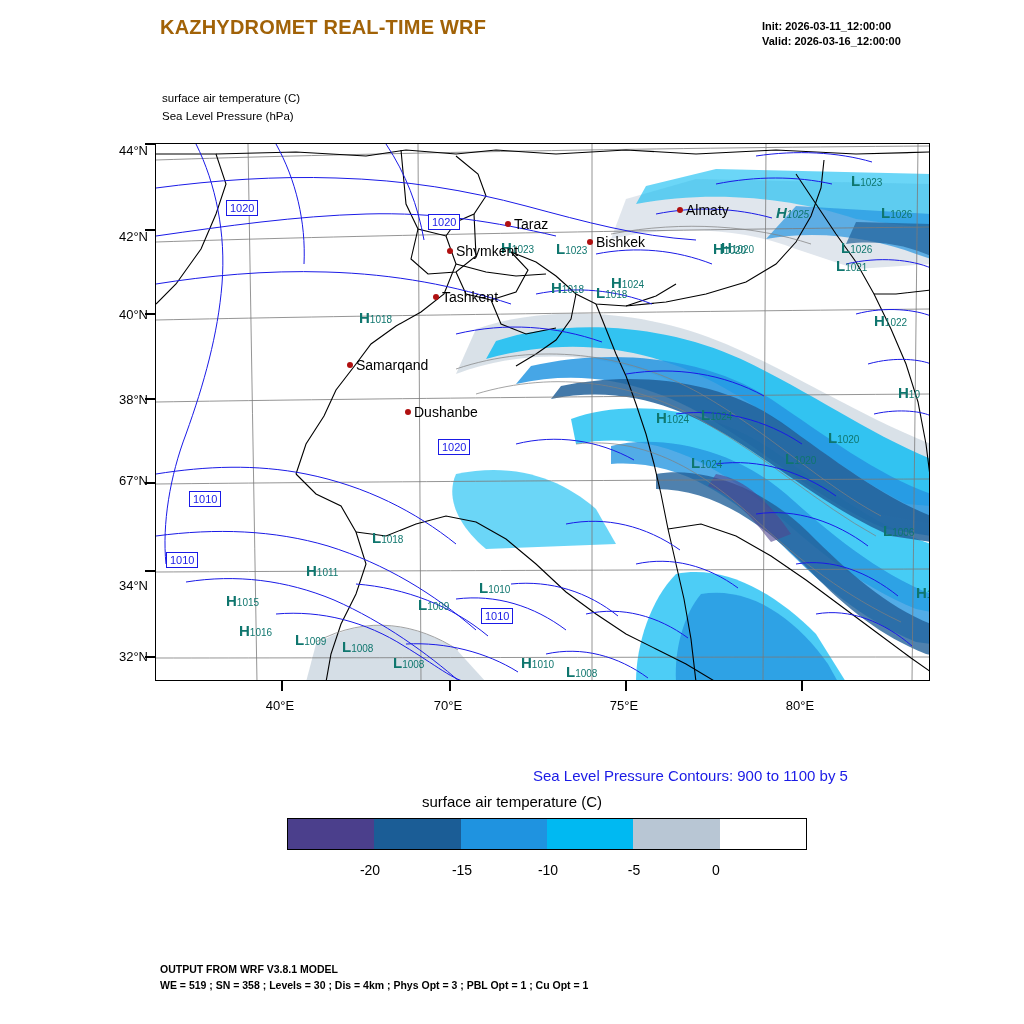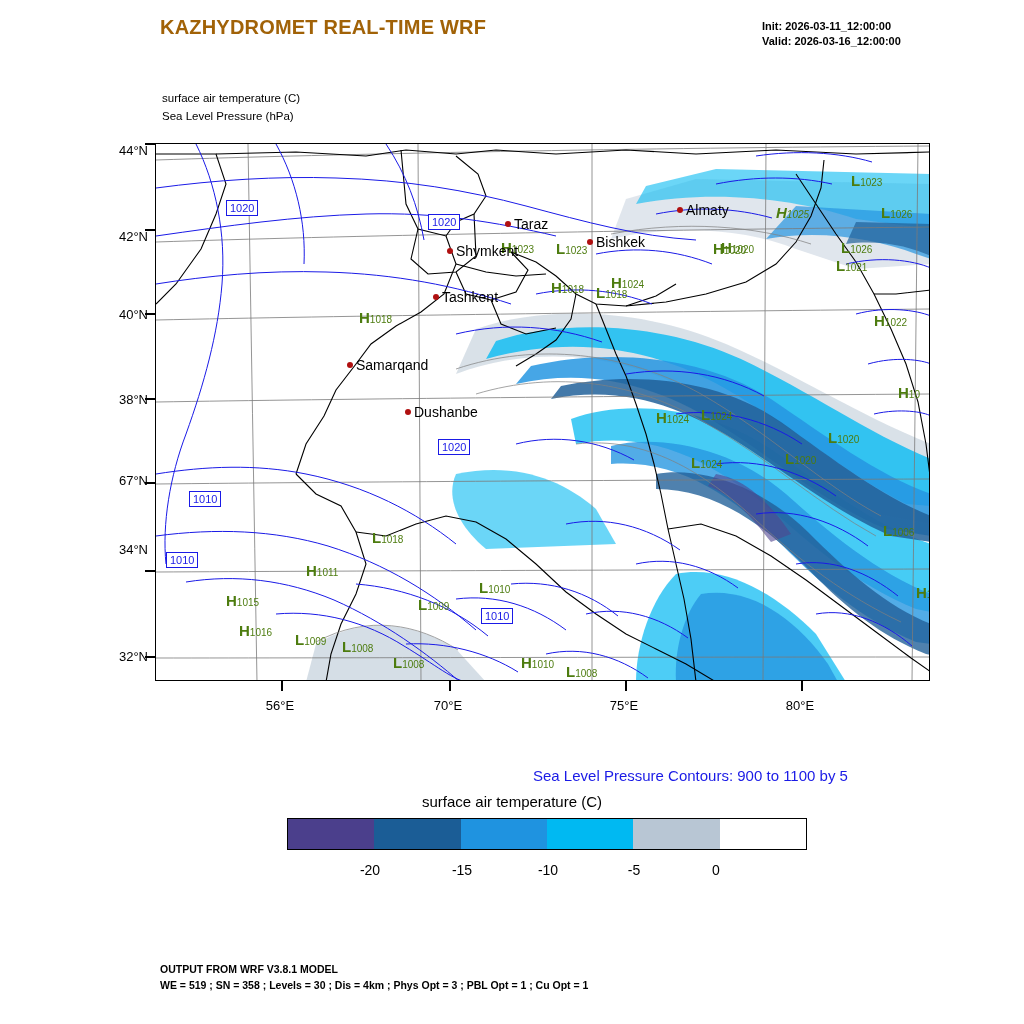--- a/index.html
+++ b/index.html
@@ -32,21 +32,21 @@
 
   .tick{position:absolute;background:#000;}
 
   
   .plabel{
     position:absolute;color:#1a1ae6;font-size:11px;
     border:1px solid #1a1ae6;background:#ffffff;padding:1px 3px;
     white-space:nowrap;font-family:"Liberation Sans",sans-serif;
   }
   .hl{
-    position:absolute;color:#4d7c0f;white-space:nowrap;
+    position:absolute;color:#0f766e;white-space:nowrap;
     font-family:"Liberation Sans",sans-serif;
   }
   .hl b{font-size:15px;font-weight:bold;}
   .hl span{font-size:10px;}
 
   .city{position:absolute;white-space:nowrap;font-size:14px;color:#000;}
   .city i{
     display:inline-block;width:6px;height:6px;border-radius:50%;
     background:#b01010;margin-right:3px;vertical-align:middle;
   }
@@ -72,24 +72,24 @@
 <div class="abs" id="valid-line">Valid: 2026-03-16_12:00:00</div>
 
 <div class="abs" id="field-label-1">surface air temperature   (C)</div>
 <div class="abs" id="field-label-2">Sea Level Pressure   (hPa)</div>
 
 <div class="abs lat-label" style="left:78px;top:143px;">44°N</div>
 <div class="abs lat-label" style="left:78px;top:229px;">42°N</div>
 <div class="abs lat-label" style="left:78px;top:307px;">40°N</div>
 <div class="abs lat-label" style="left:78px;top:392px;">38°N</div>
 <div class="abs lat-label" style="left:78px;top:473px;">67°N</div>
-<div class="abs lat-label" style="left:78px;top:542px;">34°N</div>
+<div class="abs lat-label" style="left:78px;top:578px;">34°N</div>
 <div class="abs lat-label" style="left:78px;top:649px;">32°N</div>
 
-<div class="abs lon-label" style="left:245px;top:698px;">56°E</div>
+<div class="abs lon-label" style="left:245px;top:698px;">40°E</div>
 <div class="abs lon-label" style="left:413px;top:698px;">70°E</div>
 <div class="abs lon-label" style="left:589px;top:698px;">75°E</div>
 <div class="abs lon-label" style="left:765px;top:698px;">80°E</div>
 
 <div class="abs" id="map-frame">
   <svg id="map-canvas" width="775" height="538" viewBox="0 0 775 538" xmlns="http://www.w3.org/2000/svg">
     <defs>
       <clipPath id="frameclip">
           <rect x="0" y="0" width="775" height="538"></rect>
         </clipPath>

